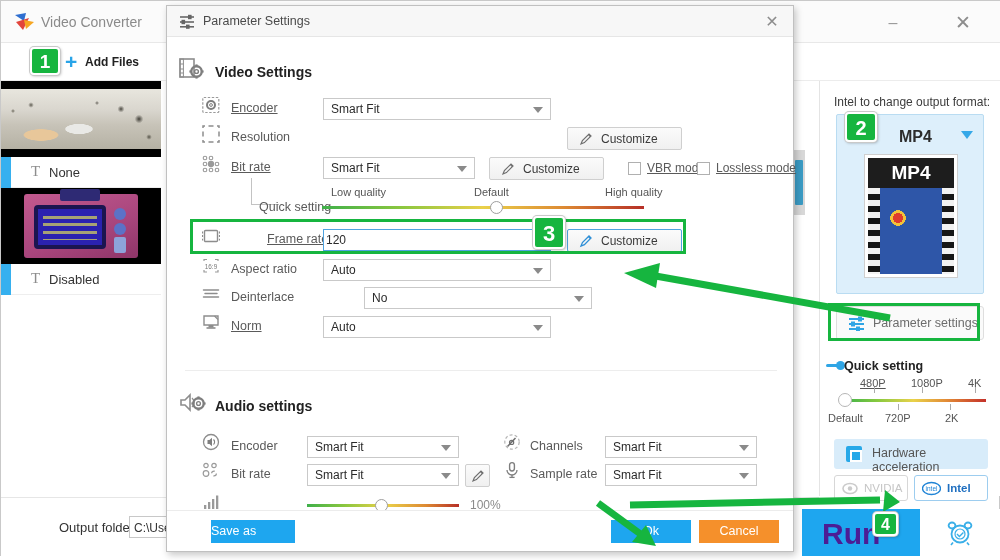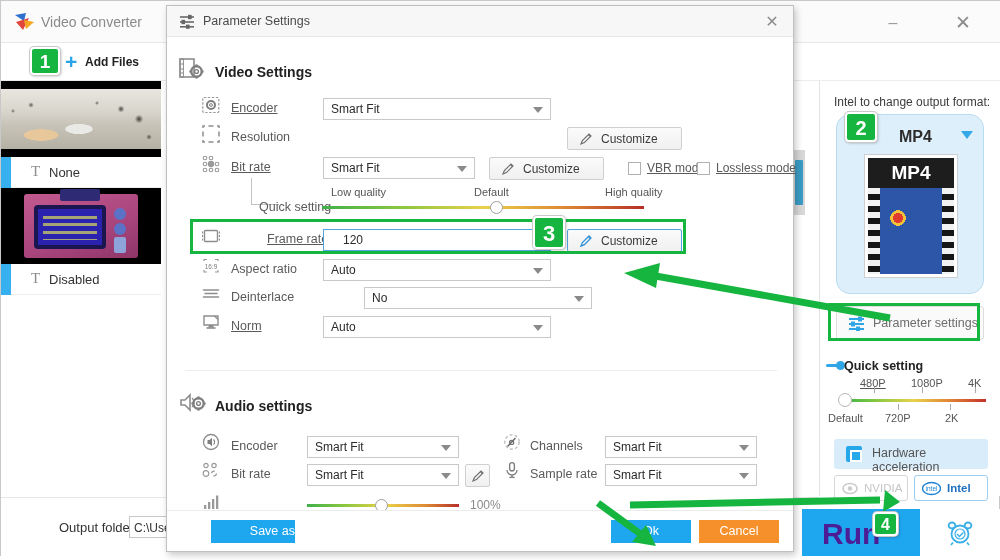--- a/index.html
+++ b/index.html
@@ -102,21 +102,21 @@
   .thumb-row .tlabel { position:absolute; left:48px; top:8px; font-size:13px; color:#333; }
 
   
   .right-panel {
     position:absolute; left:818px; top:80px; width:182px; height:415px;
     background:#ffffff; border-left:1px solid #e4e4e4;
   }
   .rp-hint { position:absolute; left:14px; top:14px; font-size:12px; color:#3b3b3b; white-space:nowrap; }
   .format-card {
     position:absolute; left:16px; top:33px; width:148px; height:180px;
-    background:#ddeffb; border:1px solid #b9dcf2; border-radius:14px;
+    background:#ddeffb; border:1px solid #b9dcf2; border-radius:2px;
   }
   .format-name { position:absolute; left:62px; top:13px; font-size:16px; color:#2c2c2c; font-weight:bold; }
   .format-caret { position:absolute; right:10px; top:16px; width:0;height:0;
     border-left:6px solid transparent;border-right:6px solid transparent;border-top:8px solid #35a8e8; }
   .format-thumb {
     position:absolute; left:28px; top:40px; width:92px; height:122px;
     background:#fff; border:3px solid #fff; box-shadow:0 0 0 1px #cfcfcf;
     overflow:hidden;
   }
   .ft-label {
@@ -220,21 +220,21 @@
     position:absolute; height:22px; background:#fff; border:1px solid #c9c9c9;
     font-size:12px; color:#2a2a2a; padding:2px 22px 2px 7px; line-height:17px;
     white-space:nowrap; overflow:hidden;
   }
   .combo .caret {
     position:absolute; right:7px; top:8px; width:0; height:0;
     border-left:5px solid transparent; border-right:5px solid transparent; border-top:6px solid #8a8a8a;
   }
   .textbox {
     position:absolute; height:22px; background:#fff; border:1px solid #4fa3e0;
-    font-size:12px; color:#2a2a2a; padding:2px 19px; line-height:17px;
+    font-size:12px; color:#2a2a2a; padding:2px 2px; line-height:17px;
   }
   .btn-cust {
     position:absolute; height:23px; background:linear-gradient(180deg,#fbfbfb,#f0f0f0);
     border:1px solid #cfcfcf; border-radius:2px; font-size:12px; color:#3b3b3b;
   }
   .btn-cust .bc-label { position:absolute; left:33px; top:4px; }
   .btn-cust .pencil { position:absolute; left:11px; top:4px; width:14px; height:14px; }
   .btn-cust.focused { border:1px solid #4fa3e0; }
 
   .chk { position:absolute; width:13px; height:13px; border:1px solid #b0b0b0; background:#fff; }
@@ -642,21 +642,21 @@
           <rect x="13" y="2.5" width="2.3" height="13.5"></rect>
       </g>
     </svg>
     <div class="row-label" style="left:48px; top:491px;margin-top:28px;">Volume</div>
     <div class="vol-track" style="left:140px; top:498px; width:152px;"></div>
     <div class="qknob" style="left:208px; top:493px;"></div>
     <div class="qlab" style="left:303px; top:492px; font-size:12px; color:#8a8a8a;">100%</div>
 
     <div class="dlg-footer">
       <div class="fbtn f-saveas">
-        <span style="display:block;text-align:right;line-height:23px;">Save as</span>
+        <span style="display:block;text-align:left;line-height:23px;">Save as</span>
       </div>
       <div class="fbtn f-ok">
         <span style="display:block;text-align:center;line-height:23px;">Ok</span>
       </div>
       <div class="fbtn f-cancel">
         <span style="display:block;text-align:center;line-height:23px;">Cancel</span>
       </div>
     </div>
   </div>
 

